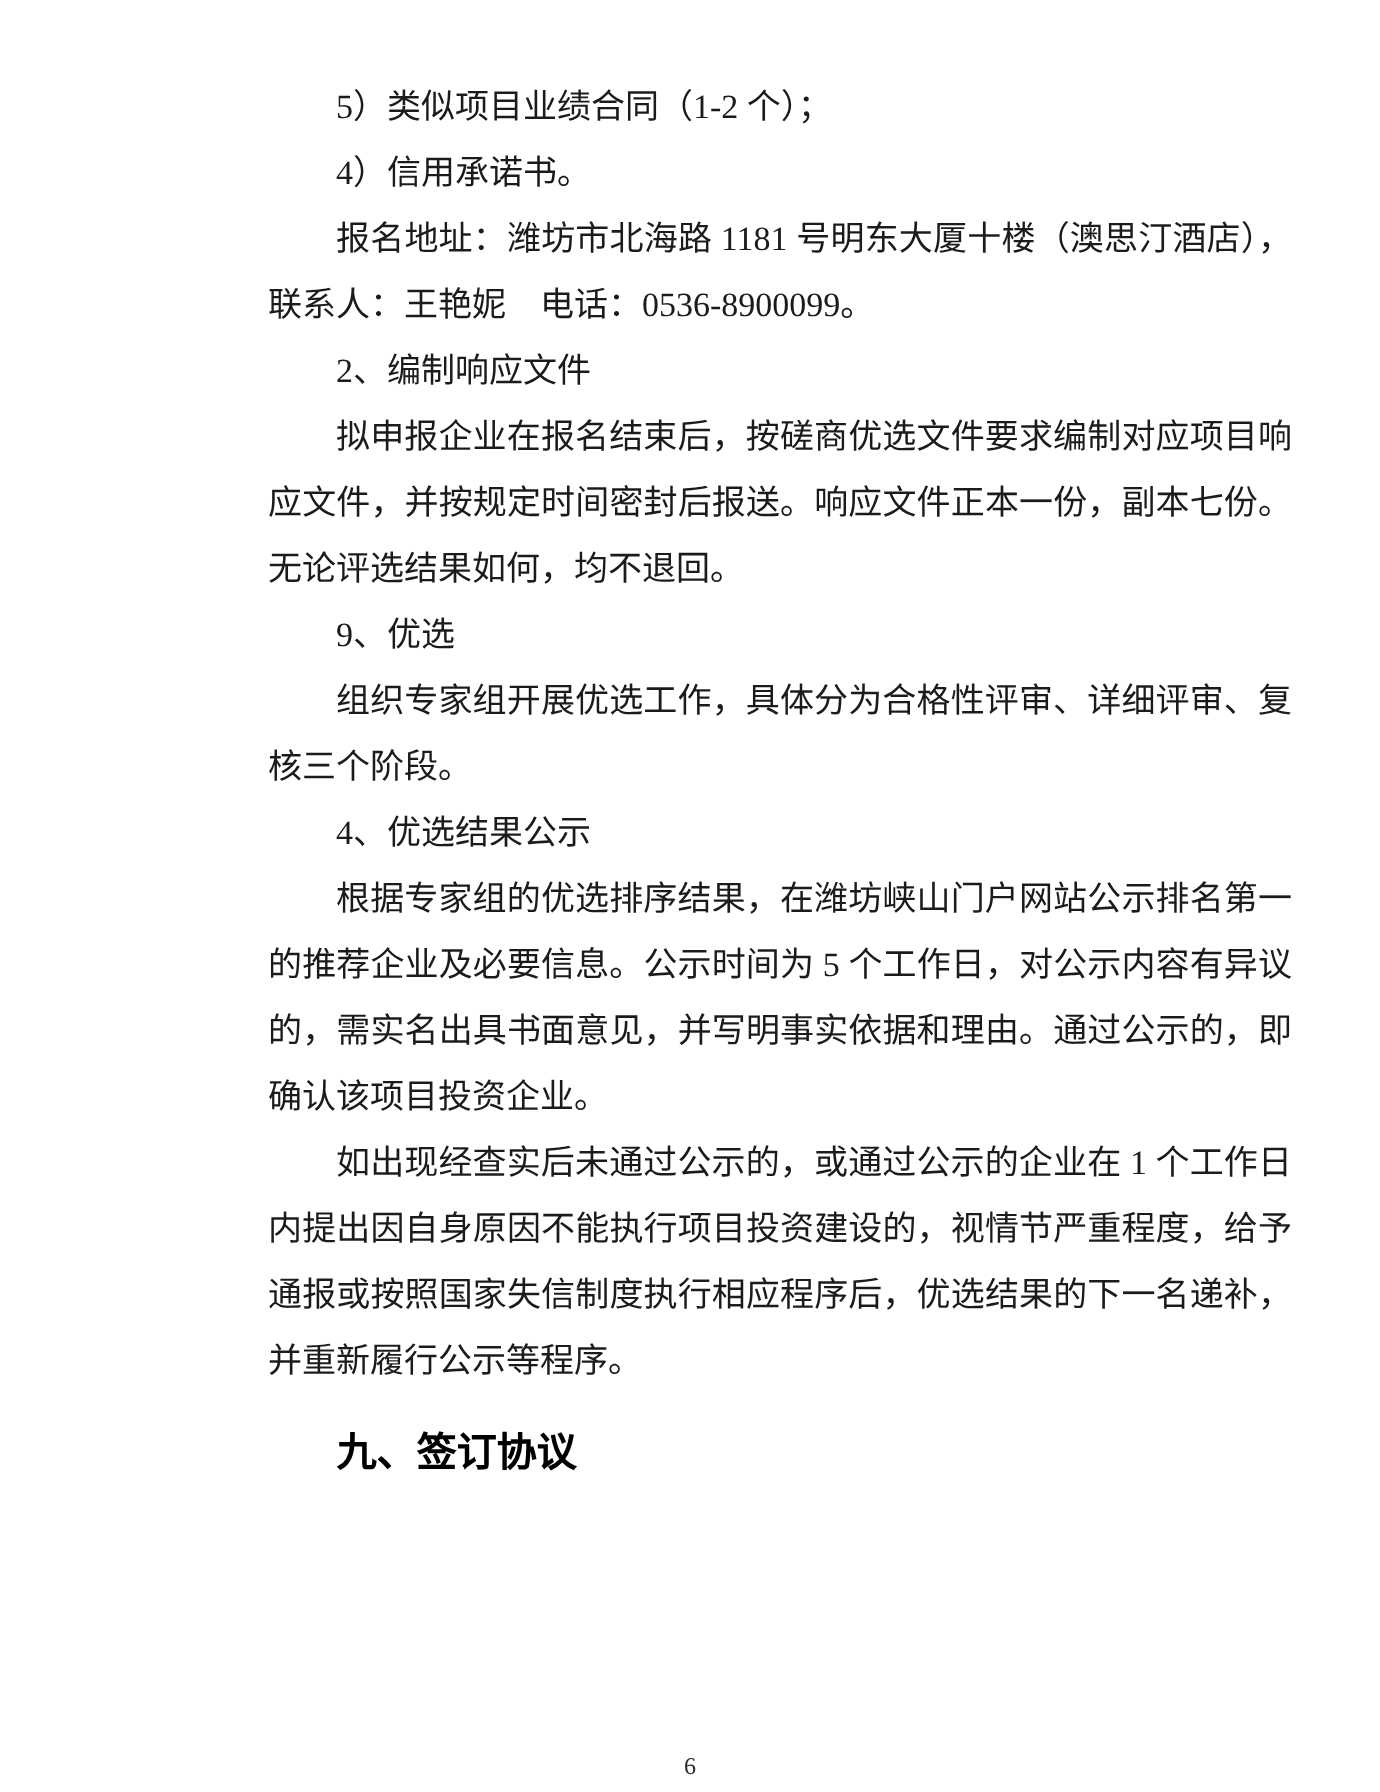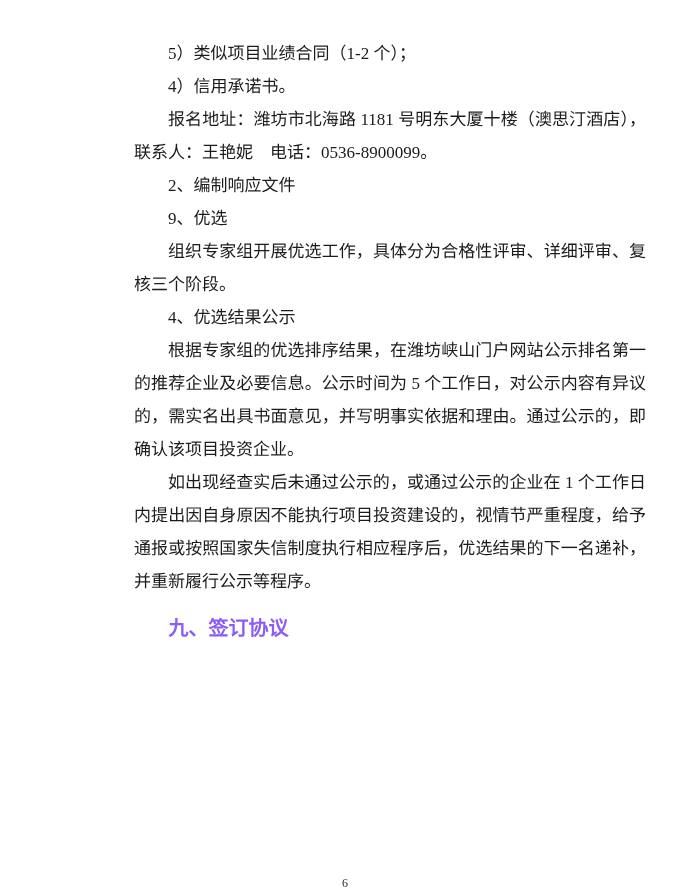--- a/index.html
+++ b/index.html
@@ -31,21 +31,21 @@
     padding: 0;
     text-indent: 2em;
   }
   h2.heading {
     margin: 14px 0 0 0;
     padding: 0;
     font-size: 20px;
     line-height: 33px;
     font-weight: bold;
     text-indent: 1.72em;
-    color: #8b5cf6;
+    color: #000000;
     font-family: "Liberation Sans", "DejaVu Sans", sans-serif;
     text-align: left;
   }
   .page-number {
     position: absolute;
     left: 0;
     right: 0;
     bottom: 6px;
     text-align: center;
     font-size: 12px;
@@ -56,20 +56,21 @@
 </style>
 </head>
 <body>
 
 <div class="page">
   <div class="content">
     <p class="para">5）类似项目业绩合同（1-2 个）；</p>
     <p class="para">4）信用承诺书。</p>
     <p class="para">报名地址：潍坊市北海路 1181 号明东大厦十楼（澳思汀酒店），联系人：王艳妮　电话：0536-8900099。</p>
     <p class="para">2、编制响应文件</p>
+    <p class="para">拟申报企业在报名结束后，按磋商优选文件要求编制对应项目响应文件，并按规定时间密封后报送。响应文件正本一份，副本七份。无论评选结果如何，均不退回。</p>
     <p class="para">9、优选</p>
     <p class="para">组织专家组开展优选工作，具体分为合格性评审、详细评审、复核三个阶段。</p>
     <p class="para">4、优选结果公示</p>
     <p class="para">根据专家组的优选排序结果，在潍坊峡山门户网站公示排名第一的推荐企业及必要信息。公示时间为 5 个工作日，对公示内容有异议的，需实名出具书面意见，并写明事实依据和理由。通过公示的，即确认该项目投资企业。</p>
     <p class="para">如出现经查实后未通过公示的，或通过公示的企业在 1 个工作日内提出因自身原因不能执行项目投资建设的，视情节严重程度，给予通报或按照国家失信制度执行相应程序后，优选结果的下一名递补，并重新履行公示等程序。</p>
     <h2 class="heading">九、签订协议</h2>
   </div>
   <div class="page-number">6</div>
 </div>
 

